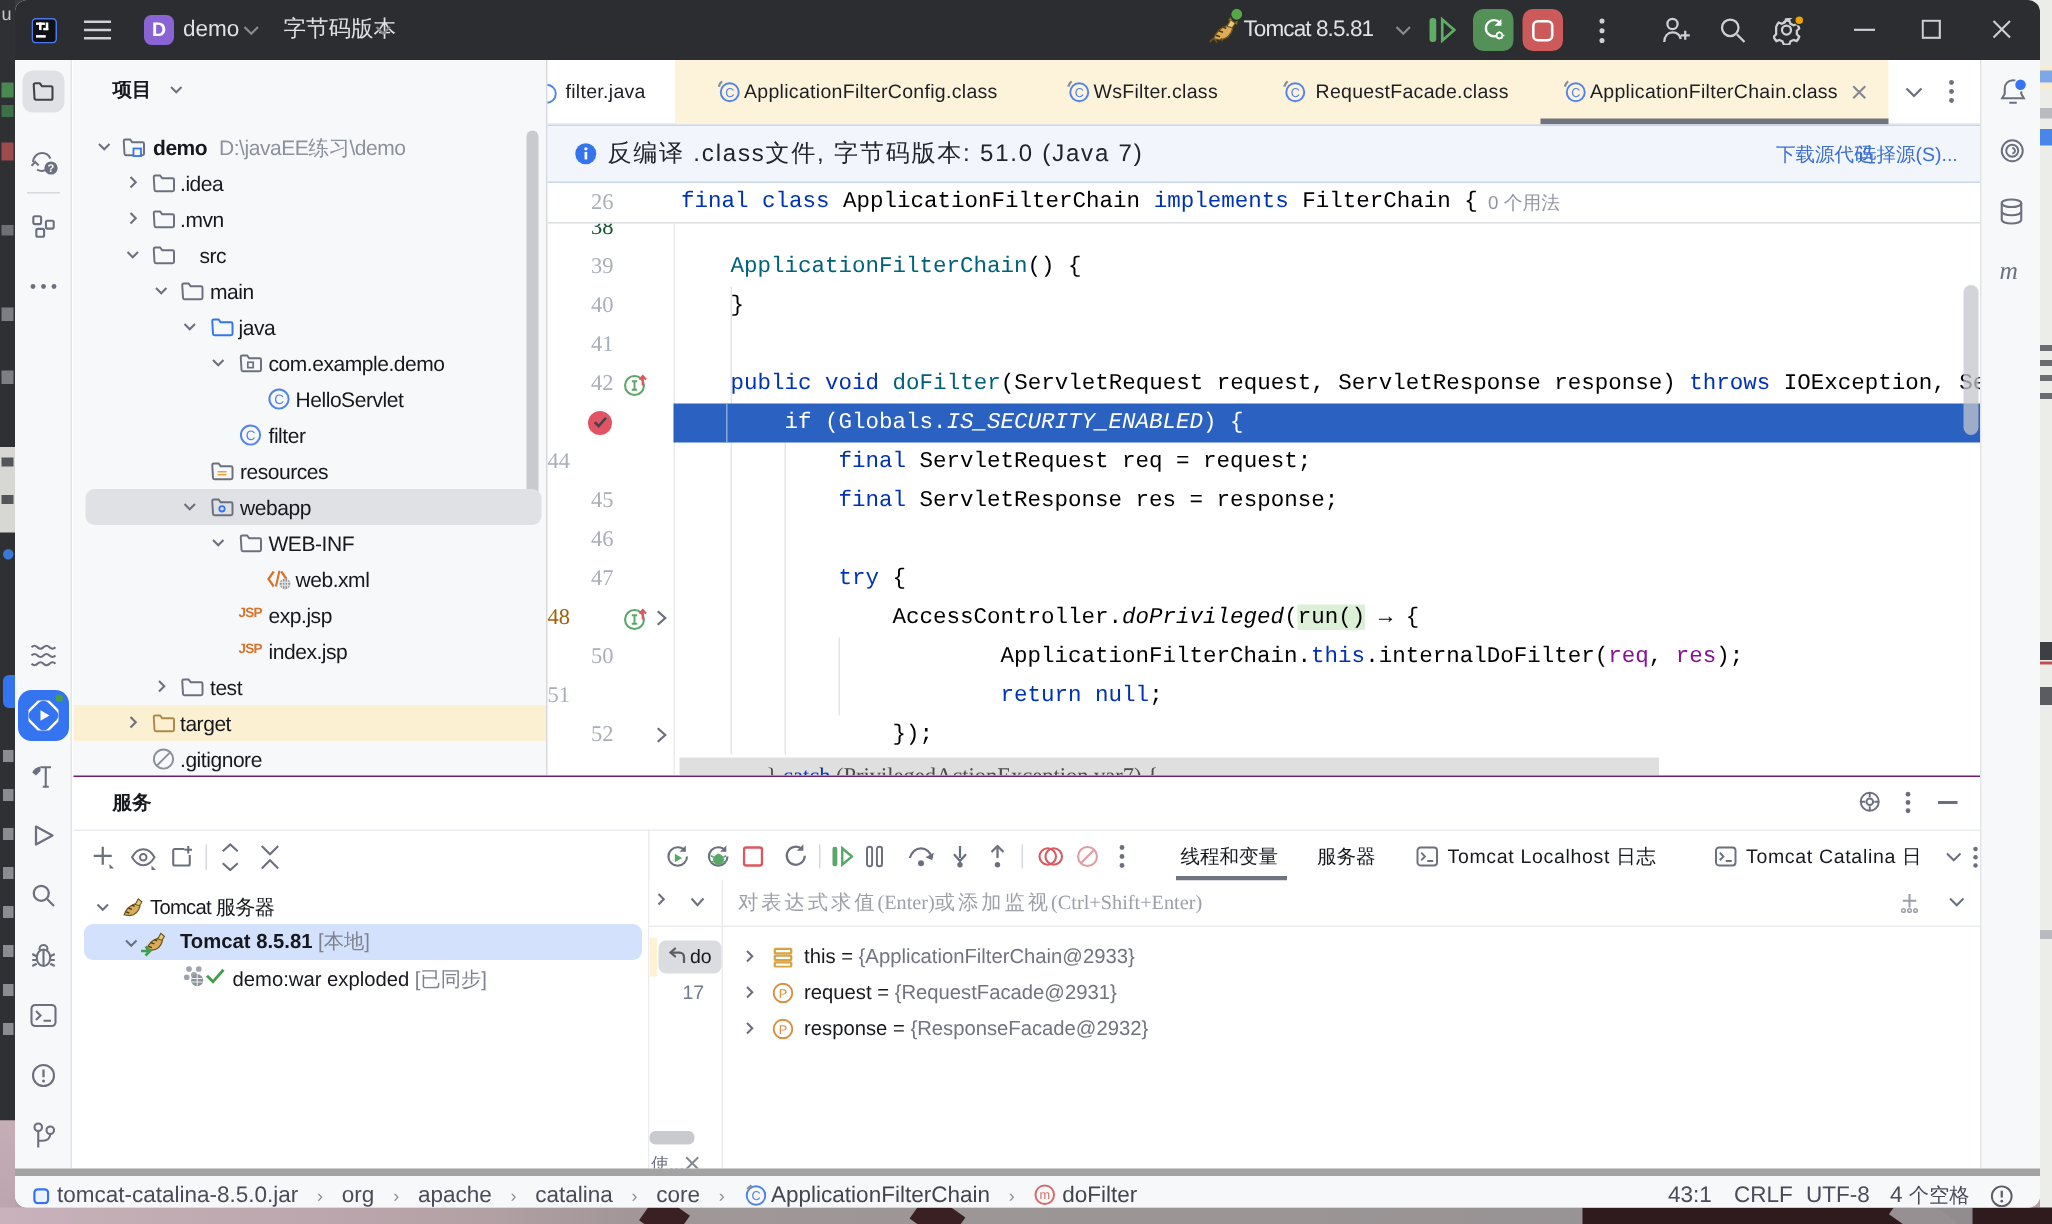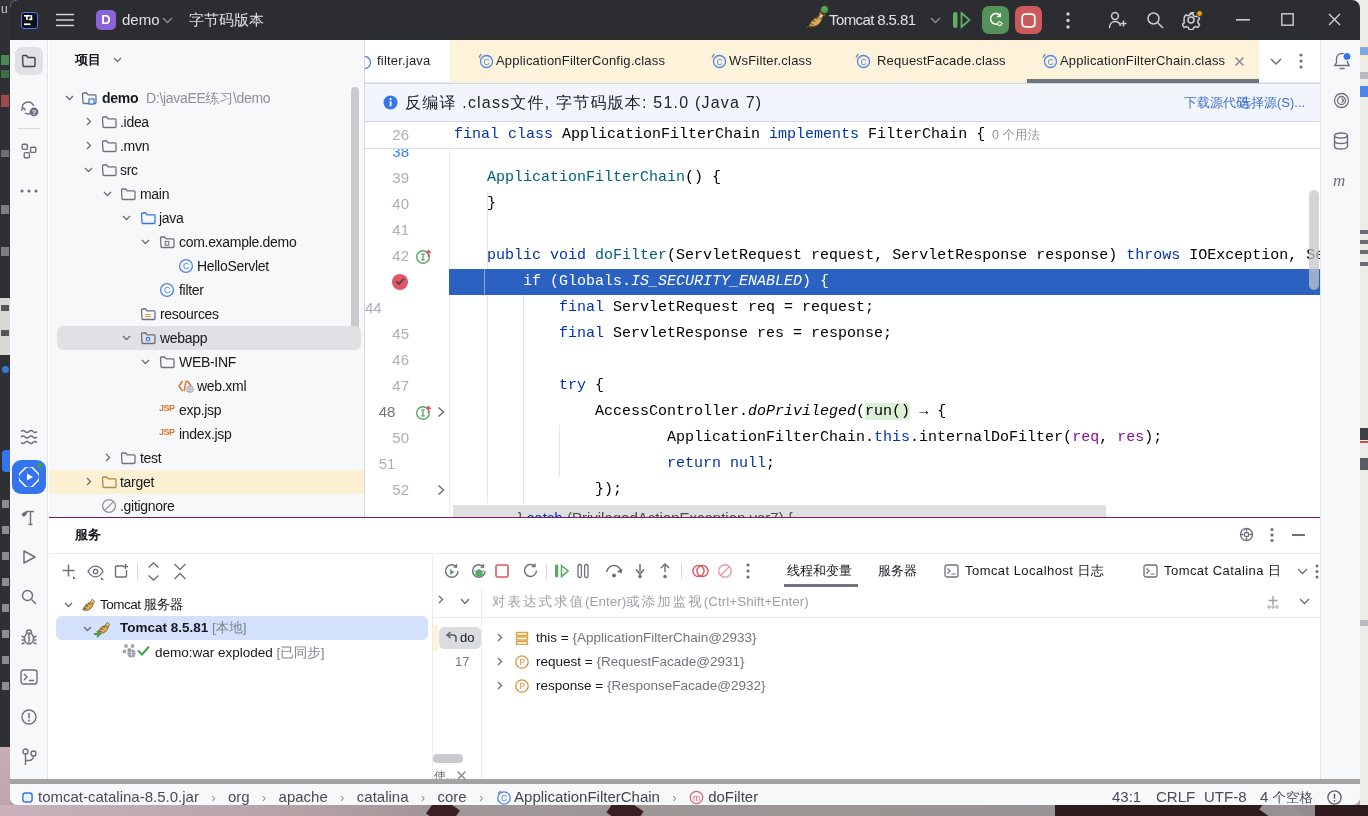--- a/index.html
+++ b/index.html
@@ -9,21 +9,21 @@
 #titlebar{position:absolute;left:0;top:0;width:100%;height:40px;background:#2b2d30;color:#dfe1e5}
 .tbtxt{position:absolute;top:0;height:40px;line-height:40px;font-size:15px;color:#dfe1e5}
 svg{display:block}
 .ic{position:absolute}
 #leftstripe{position:absolute;left:0;top:40px;width:38px;height:739px;background:#f7f8fa;border-right:1px solid #e3e5e8}
 #rightstripe{position:absolute;left:1310px;top:40px;width:40px;height:739px;background:#f7f8fa;border-left:1px solid #e3e5e8}
 #projpanel{position:absolute;left:39px;top:40px;width:315px;height:477px;background:#f7f8fa}
 #editor{position:absolute;left:354px;top:40px;width:956px;height:477px;background:#fff;border-left:1px solid #d6d8dd;overflow:hidden}
 #services{position:absolute;left:39px;top:517px;width:1271px;height:262px;background:#f7f8fa;border-top:1px solid #701a75}
 #statusbar{position:absolute;left:0;top:779px;width:1350px;height:26px;background:#f7f8fa;border-top:5px solid #a3a3a3;font-size:15px;color:#494b57}
-.mono{font-family:Liberation Sans, sans-serif}
+.mono{font-family:Liberation Serif, serif}
 .kw{color:#0033b3}.mth{color:#00627a}.pp{color:#871094}
 .cline{position:absolute;left:86px;top:0;font-family:"Liberation Mono",monospace;font-size:15px;line-height:26px;white-space:pre;color:#000}
 .bsep{color:#8b8e95;margin:0 12.5px;font-size:12px}
 #statusbar div{color:#494b57}
 .trow{position:absolute;left:0;width:315px;height:24px;font-size:14px;letter-spacing:-0.3px;color:#16181d}
 .trow span{position:absolute;top:0;line-height:24px;white-space:nowrap}
 .cdown{position:absolute;top:9px;width:9px;height:6px}
 .crgt{position:absolute;top:7px;width:6px;height:9px}
 </style></head><body>
 
@@ -296,21 +296,21 @@
         </svg>
         <span style="left:71px">.mvn</span>
       </div>
   <div class="trow" style="top:118px">
         <svg class="cdown" style="left:35px" viewBox="0 0 9 6">
           <path d="M1 1l3.5 3.5L8 1" fill="none" stroke="#6c707e" stroke-width="1.4"></path>
         </svg>
         <svg class="ic" style="left:52px;top:4px" width="16" height="16" viewBox="0 0 16 16">
           <path d="M1.5 4c0-.6.4-1 1-1h3.2l1.4 1.8h6.9c.6 0 1 .4 1 1v6.7c0 .6-.4 1-1 1h-11c-.6 0-1-.4-1-1z" fill="none" stroke="#6c707e" stroke-width="1.3"></path>
         </svg>
-        <span style="left:71px">src</span>
+        <span style="left:84px">src</span>
       </div>
   <div class="trow" style="top:142px">
         <svg class="cdown" style="left:54px" viewBox="0 0 9 6">
           <path d="M1 1l3.5 3.5L8 1" fill="none" stroke="#6c707e" stroke-width="1.4"></path>
         </svg>
         <svg class="ic" style="left:71px;top:4px" width="16" height="16" viewBox="0 0 16 16">
           <path d="M1.5 4c0-.6.4-1 1-1h3.2l1.4 1.8h6.9c.6 0 1 .4 1 1v6.7c0 .6-.4 1-1 1h-11c-.6 0-1-.4-1-1z" fill="none" stroke="#6c707e" stroke-width="1.3"></path>
         </svg>
         <span style="left:91px">main</span>
       </div>
@@ -471,32 +471,32 @@
       </svg>
   <div class="abs" style="left:40px;top:43px;height:39px;line-height:39px;font-size:16px;letter-spacing:1.2px;color:#20242b">反编译 .class文件, 字节码版本: 51.0 (Java 7)</div>
   <div class="abs" style="left:819px;top:43px;height:39px;line-height:39px;font-size:13px;color:#3c6fd1">下载源代码</div>
   <div class="abs" style="left:873px;top:43px;height:39px;line-height:39px;font-size:13px;color:#3c6fd1">选择源(S)...</div>
   <div class="abs" style="left:122px;top:151px;width:1px;height:312px;background:#e3e5e9"></div>
   <div class="abs" style="left:158px;top:255px;width:1px;height:208px;background:#e3e5e9"></div>
   <div class="abs" style="left:194px;top:385px;width:1px;height:52px;background:#e3e5e9"></div>
   <div class="abs" style="left:84px;top:109px;width:1px;height:368px;background:#ebecf0"></div>
   <div class="abs" style="left:84px;top:229px;width:872px;height:26px;background:#2b62c2"></div>
   <div class="abs" style="left:119px;top:229px;width:1px;height:26px;background:#8aa7dd"></div>
-  <div class="abs mono" style="left:0;top:99px;width:44px;text-align:right;font-size:15px;line-height:26px;color:#3b82f6">38</div>
+  <div class="abs mono" style="left:0;top:99px;width:44px;text-align:right;font-size:15px;line-height:26px;color:#14532d">38</div>
   <div class="abs mono" style="left:0;top:125px;width:44px;text-align:right;font-size:15px;line-height:26px;color:#a9aeb9">39</div>
   <div class="abs mono" style="left:0;top:151px;width:44px;text-align:right;font-size:15px;line-height:26px;color:#a9aeb9">40</div>
   <div class="abs mono" style="left:0;top:177px;width:44px;text-align:right;font-size:15px;line-height:26px;color:#a9aeb9">41</div>
   <div class="abs mono" style="left:0;top:203px;width:44px;text-align:right;font-size:15px;line-height:26px;color:#a9aeb9">42</div>
   <div class="abs mono" style="left:0;top:255px;width:44px;font-size:15px;line-height:26px;color:#a9aeb9">44</div>
   <div class="abs mono" style="left:0;top:281px;width:44px;text-align:right;font-size:15px;line-height:26px;color:#a9aeb9">45</div>
   <div class="abs mono" style="left:0;top:307px;width:44px;text-align:right;font-size:15px;line-height:26px;color:#a9aeb9">46</div>
   <div class="abs mono" style="left:0;top:333px;width:44px;text-align:right;font-size:15px;line-height:26px;color:#a9aeb9">47</div>
-  <div class="abs mono" style="left:0;top:359px;width:44px;text-align:center;font-size:15px;line-height:26px;color:#737373">48</div>
+  <div class="abs mono" style="left:0;top:359px;width:44px;text-align:left;font-size:15px;line-height:26px;color:#a16207">48</div>
   <div class="abs mono" style="left:0;top:385px;width:44px;text-align:right;font-size:15px;line-height:26px;color:#a9aeb9">50</div>
-  <div class="abs mono" style="left:0;top:411px;width:44px;text-align:center;font-size:15px;line-height:26px;color:#a9aeb9">51</div>
+  <div class="abs mono" style="left:0;top:411px;width:44px;text-align:left;font-size:15px;line-height:26px;color:#a9aeb9">51</div>
   <div class="abs mono" style="left:0;top:437px;width:44px;text-align:right;font-size:15px;line-height:26px;color:#a9aeb9">52</div>
   <svg class="ic" style="left:26px;top:233px" width="18" height="18" viewBox="0 0 18 18">
         <circle cx="9" cy="9" r="8" fill="#e25364"></circle>
         <path d="M5.5 8.5l2.6 2.6 4.9-5.6" fill="none" stroke="#43454c" stroke-width="1.7"></path>
       </svg>
   <svg class="ic" style="left:50px;top:208px" width="18" height="17" viewBox="0 0 18 17">
         <circle cx="8" cy="9" r="6.3" fill="none" stroke="#59a869" stroke-width="1.4"></circle>
         <path d="M8 6.2v5.6M6.2 6.2h3.6M6.2 11.8h3.6" stroke="#59a869" stroke-width="1.3"></path>
         <path d="M13.5 9V3.2M11.3 5l2.2-2.3L15.7 5" fill="none" stroke="#db5860" stroke-width="1.5"></path>
       </svg>

